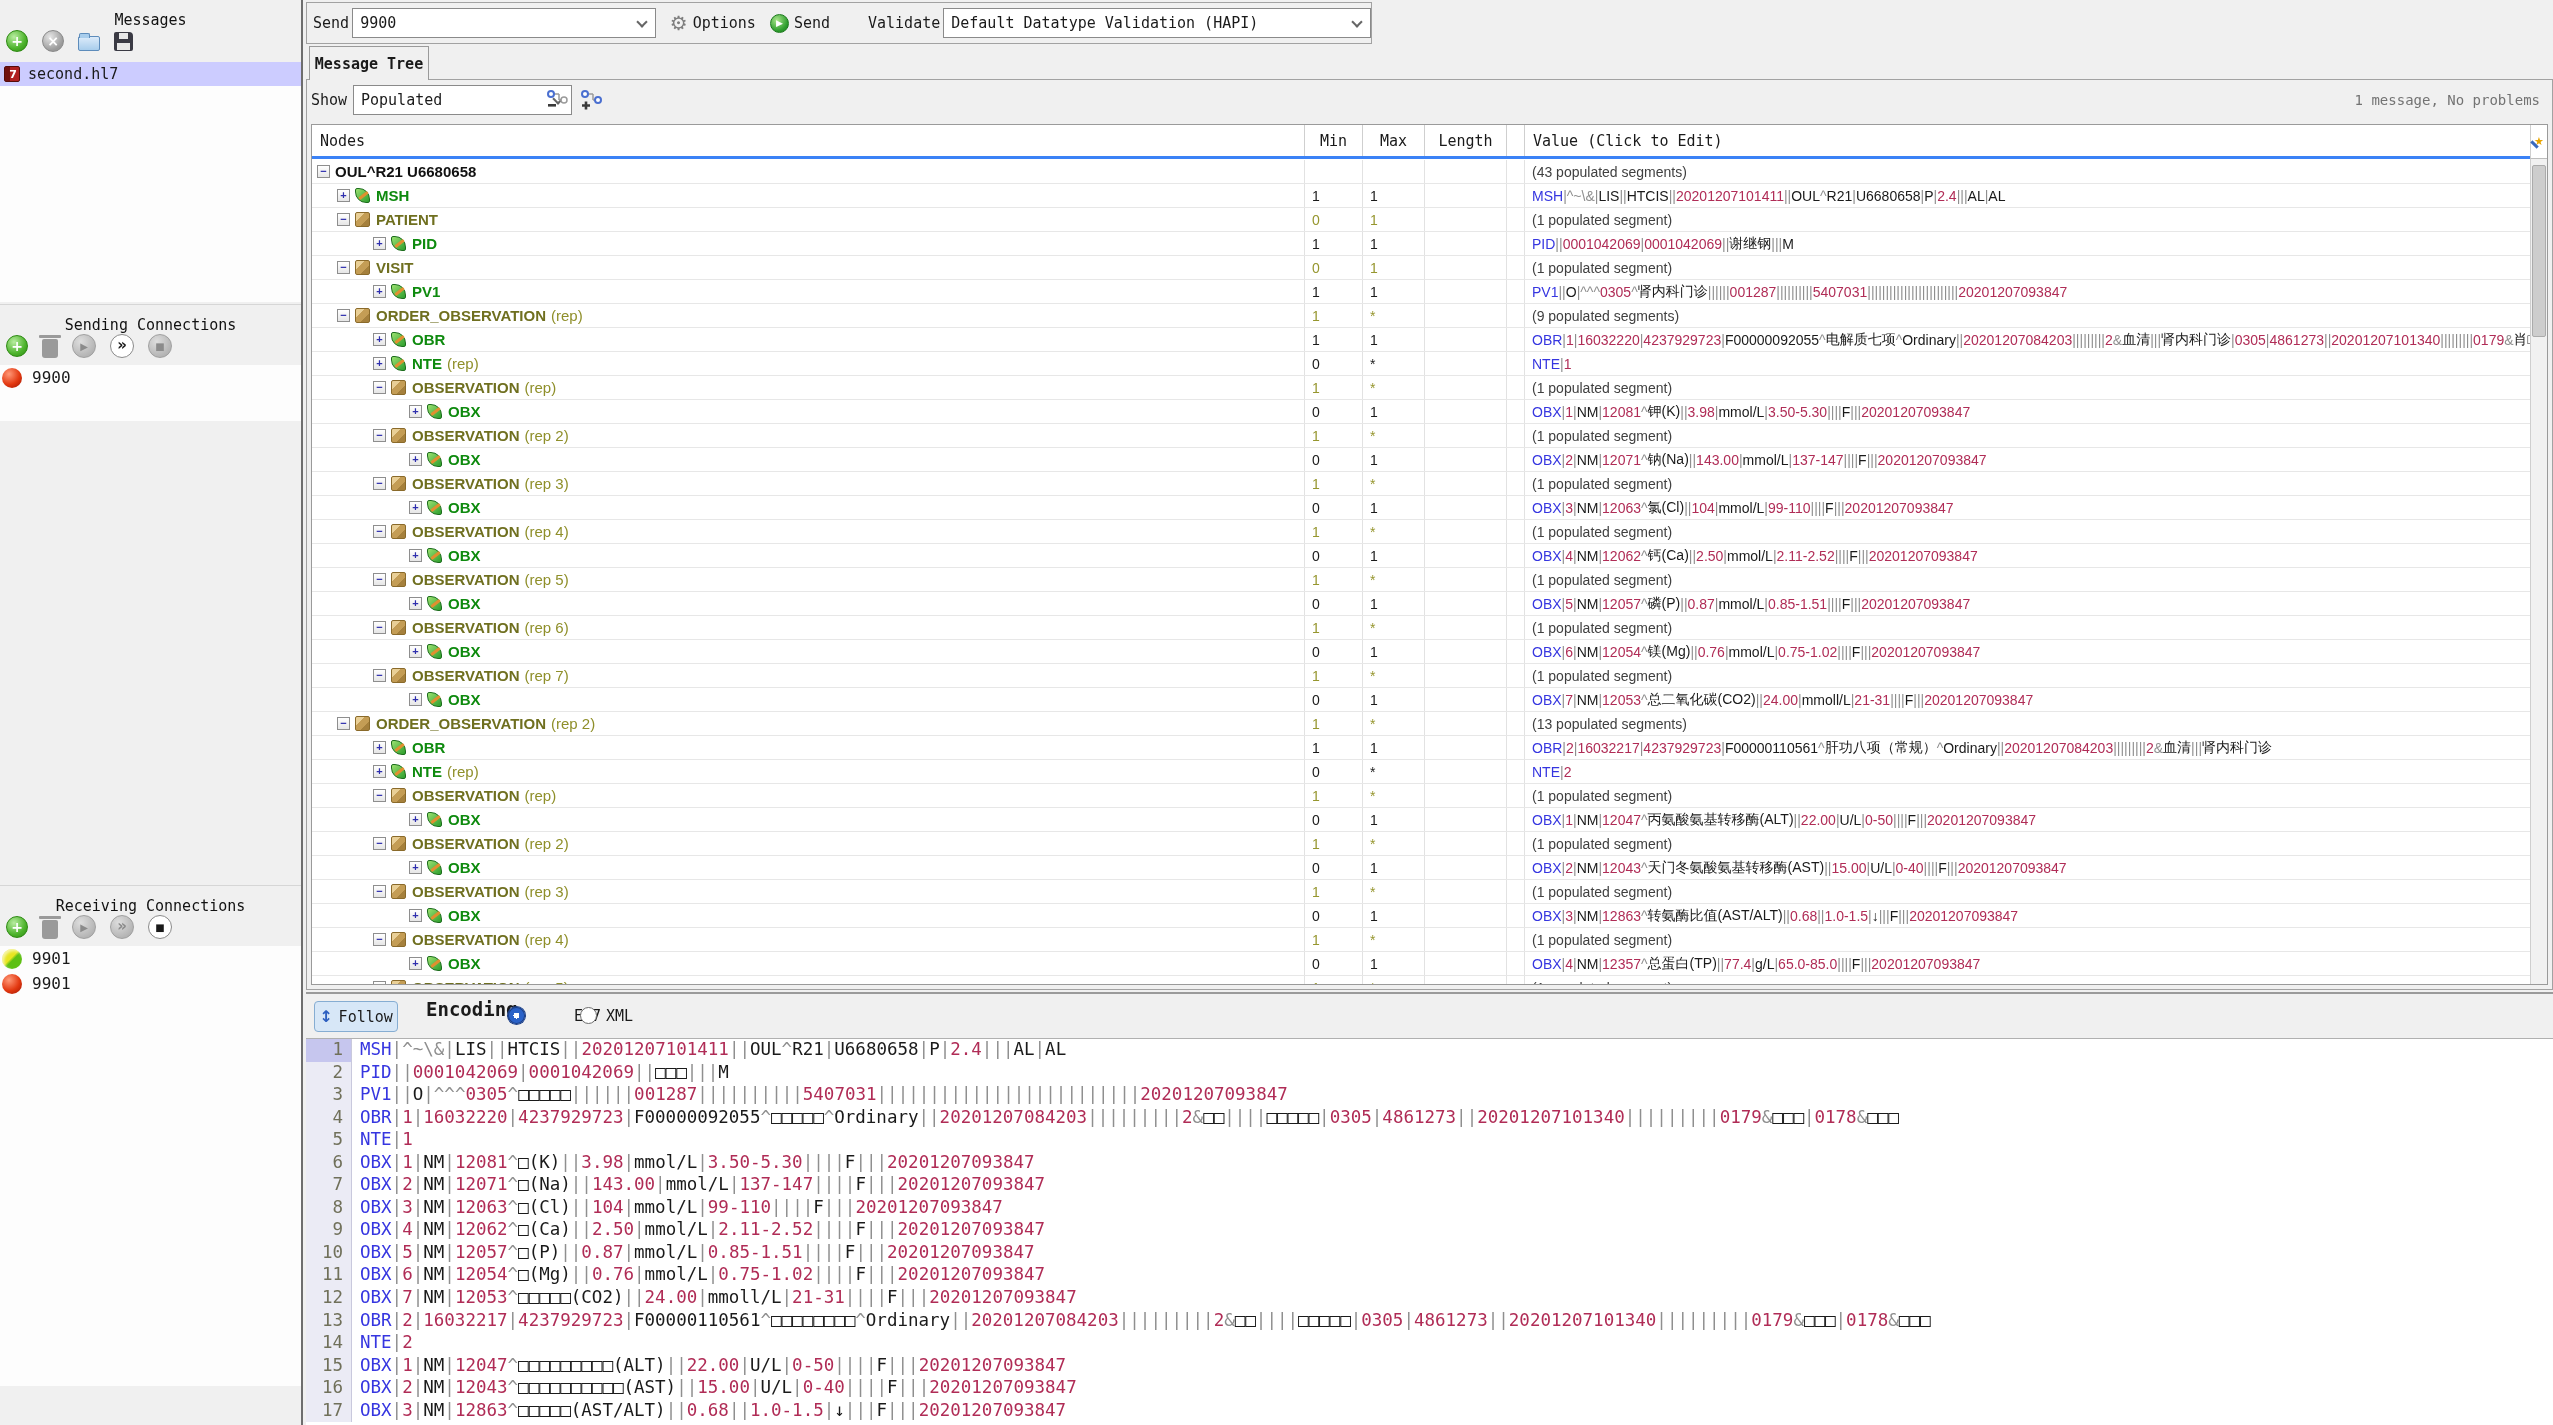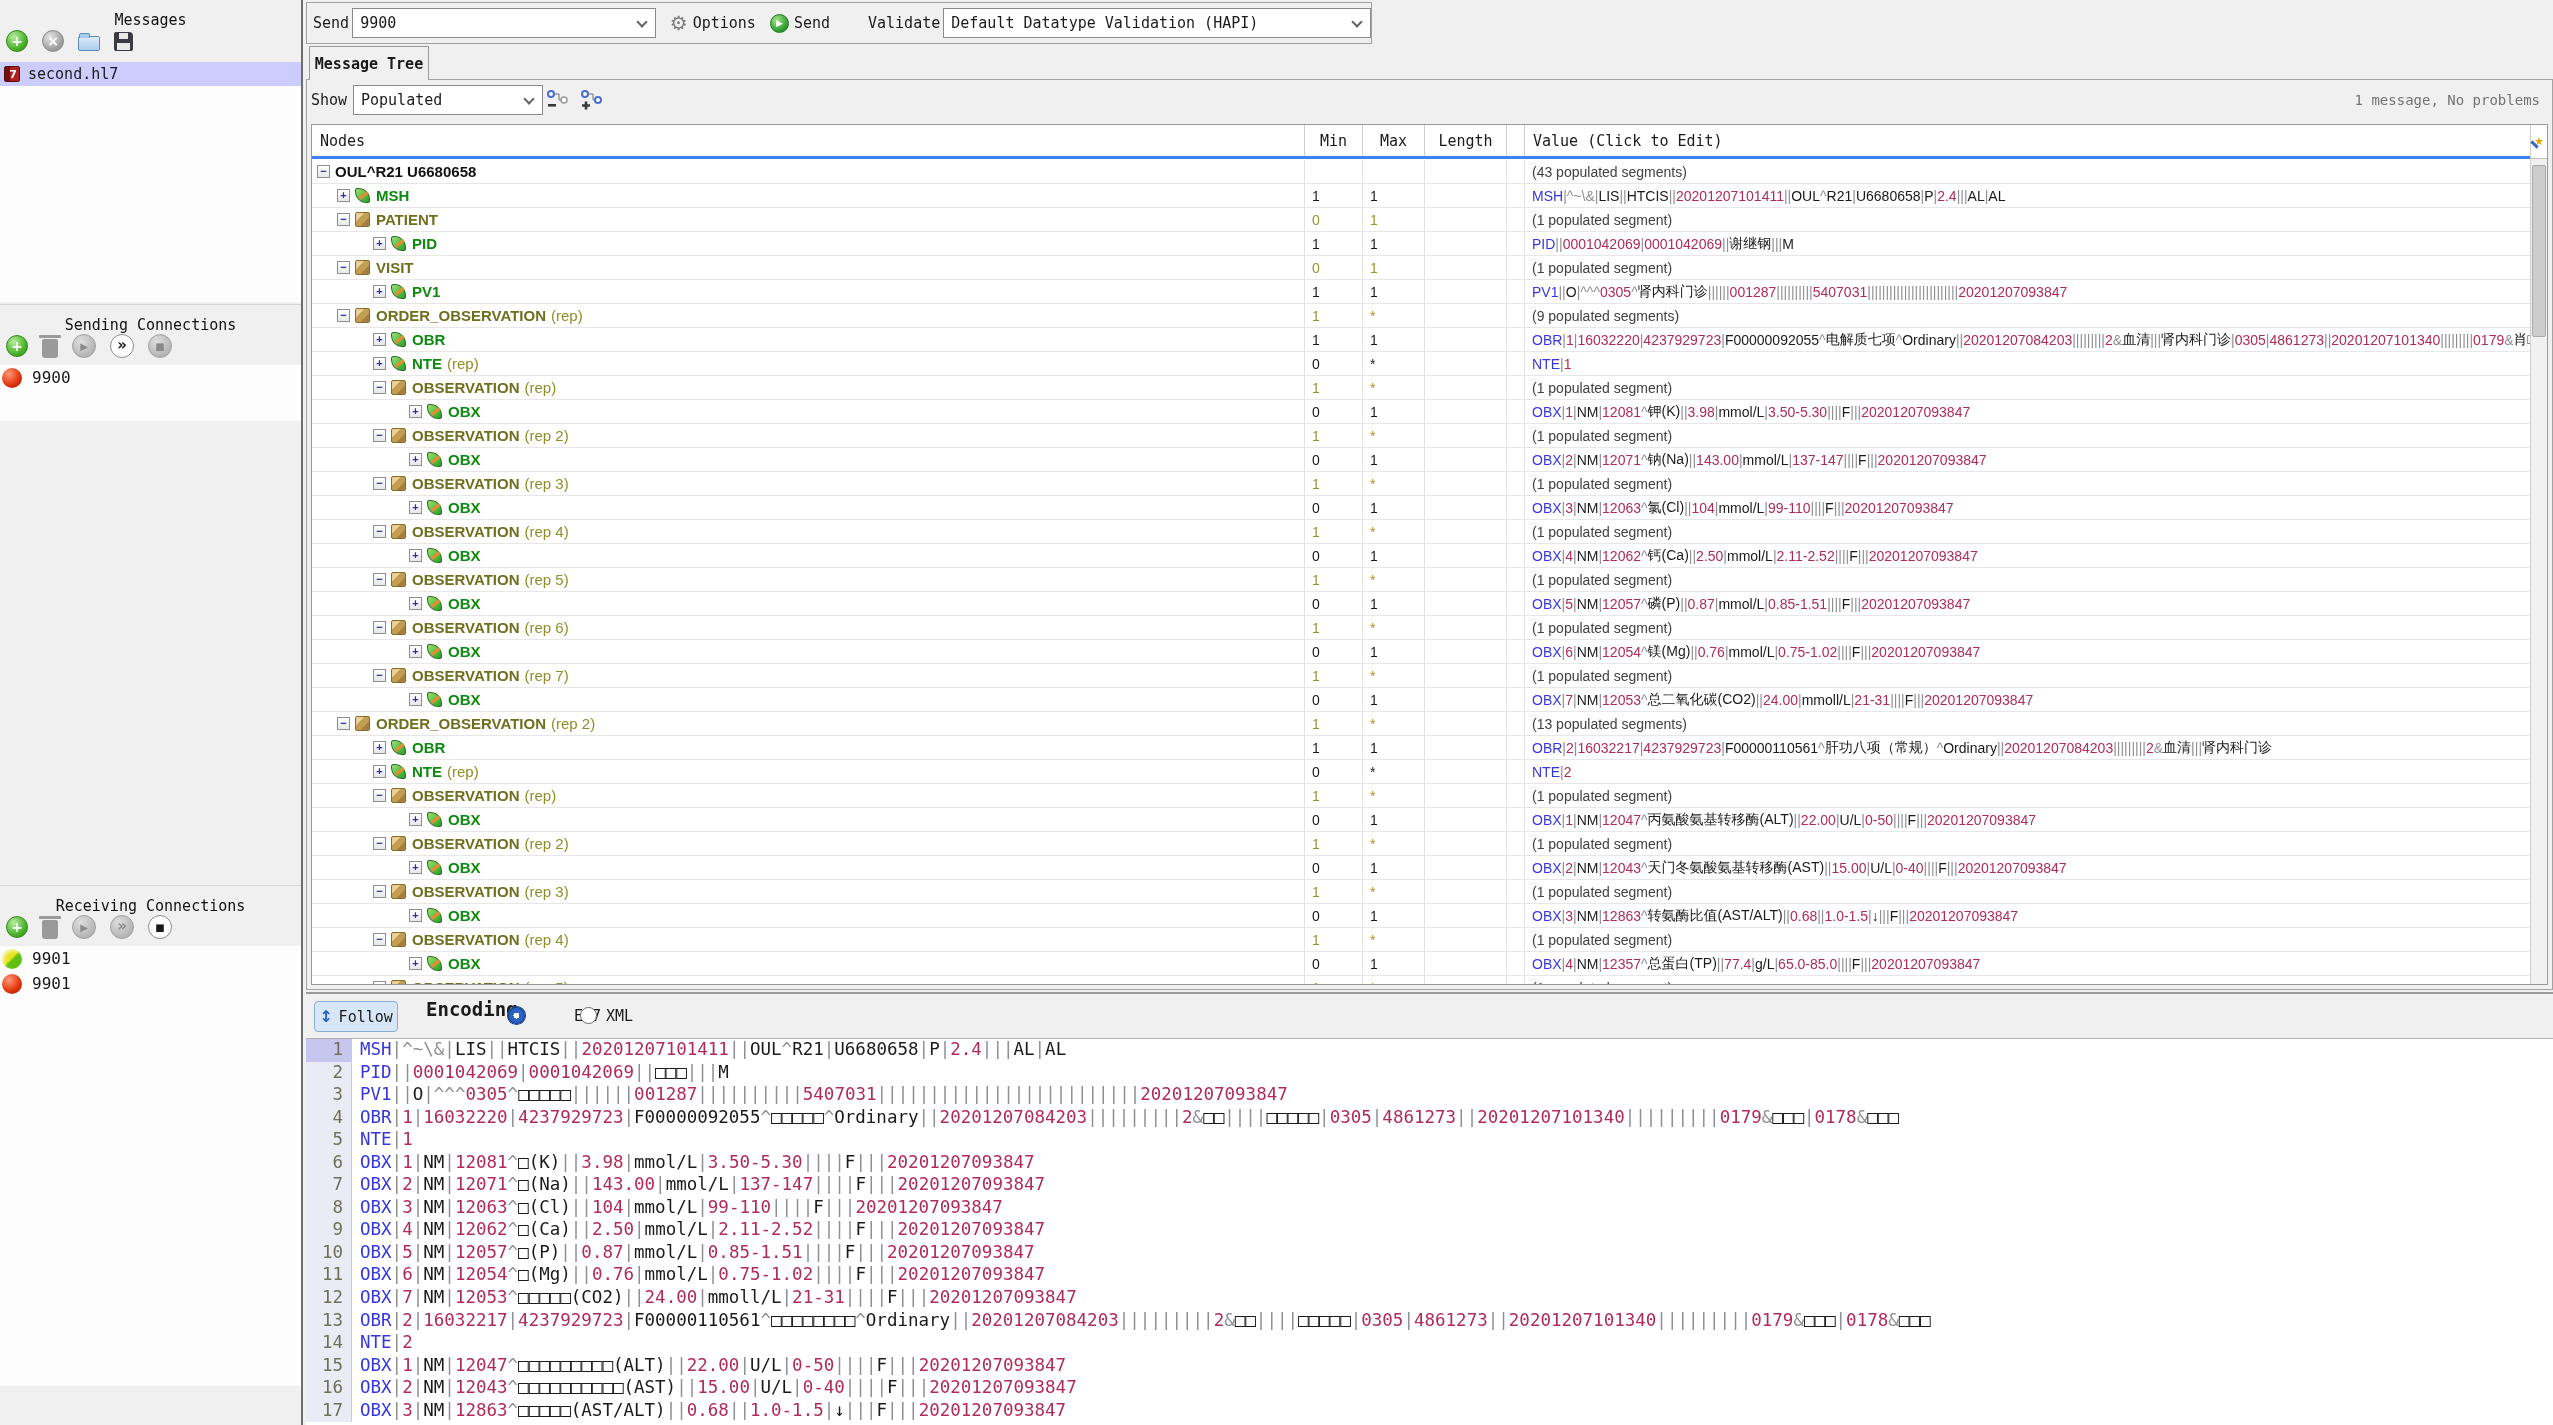--- a/index.html
+++ b/index.html
@@ -46,21 +46,21 @@
 
   
   .tab { position:absolute; display:flex; align-items:center; justify-content:center; font-size:15px; border:1px solid #9a9a9a; }
   #tab-tree { left:309px; top:46px; width:120px; height:34px; background:#f0f0f0; border-bottom:none; font-weight:bold; z-index:3; }
   #tab-sending { left:429px; top:51px; width:88px; height:29px; background:#e2e2e2; z-index:1;margin-top:40px; }
 
   
   #content { position:absolute; left:306px; top:79px; width:2247px; height:911px; background:#f0f0f0; border:1px solid #a2a2a2; z-index:2; }
   #show-row { position:absolute; left:0; top:0; width:100%; height:40px; font-size:15px; }
   #show-label { position:absolute; left:4px; top:11px; }
-  #show-combo { position:absolute; left:46px; top:5px; width:190px; }
+  #show-combo { position:absolute; left:46px; top:5px; width:219px; }
   .tree-tb-ic { position:absolute; top:8px; width:24px; height:24px; }
   #status-right { position:absolute; right:12px; top:12px; font-size:14px; color:#737373; }
 
   #table { position:absolute; left:4px; top:44px; right:4px; bottom:4px; background:#fff; border:1px solid #9a9a9a; overflow:hidden; }
   .tgrid { display:grid; grid-template-columns:993px 58px 62px 82px 18px 1fr; }
   #thead { height:34px; border-bottom:3px solid #3b82f6; background:#fff; font-size:15px; }
   #thead > div { display:flex; align-items:center; border-right:1px solid #cfcfcf; }
   #thead .hc { justify-content:center; }
   #thead > div:last-child { border-right:none; padding-left:8px; }
   #th-nodes { padding-left:8px; }

